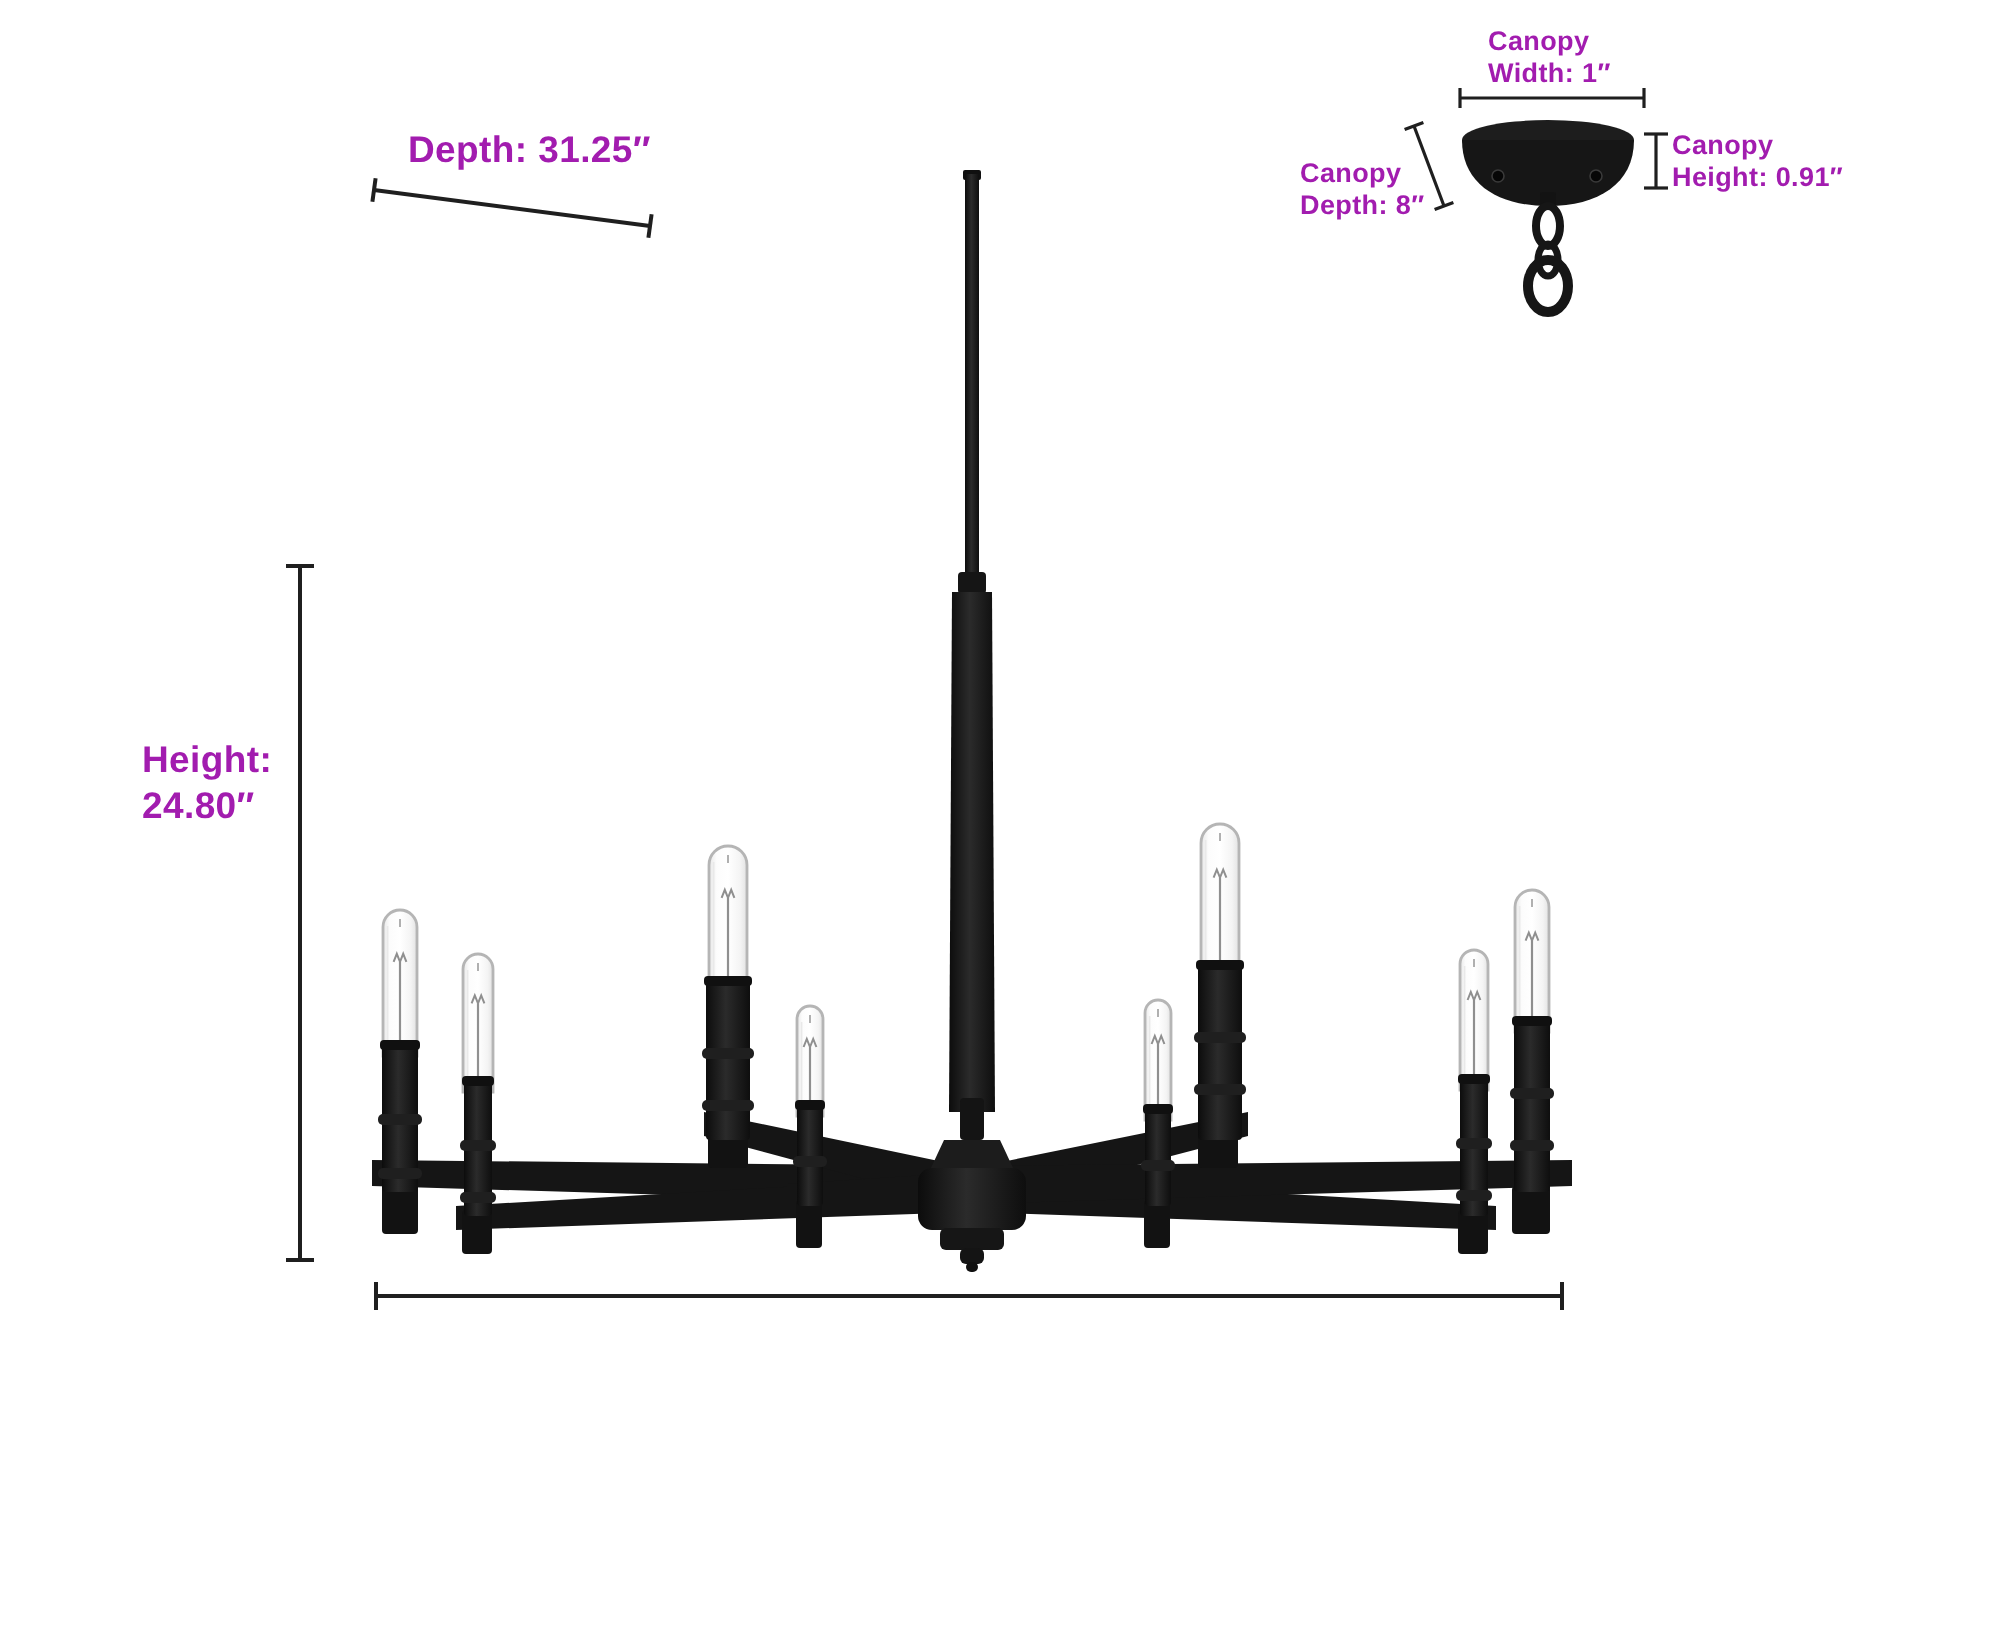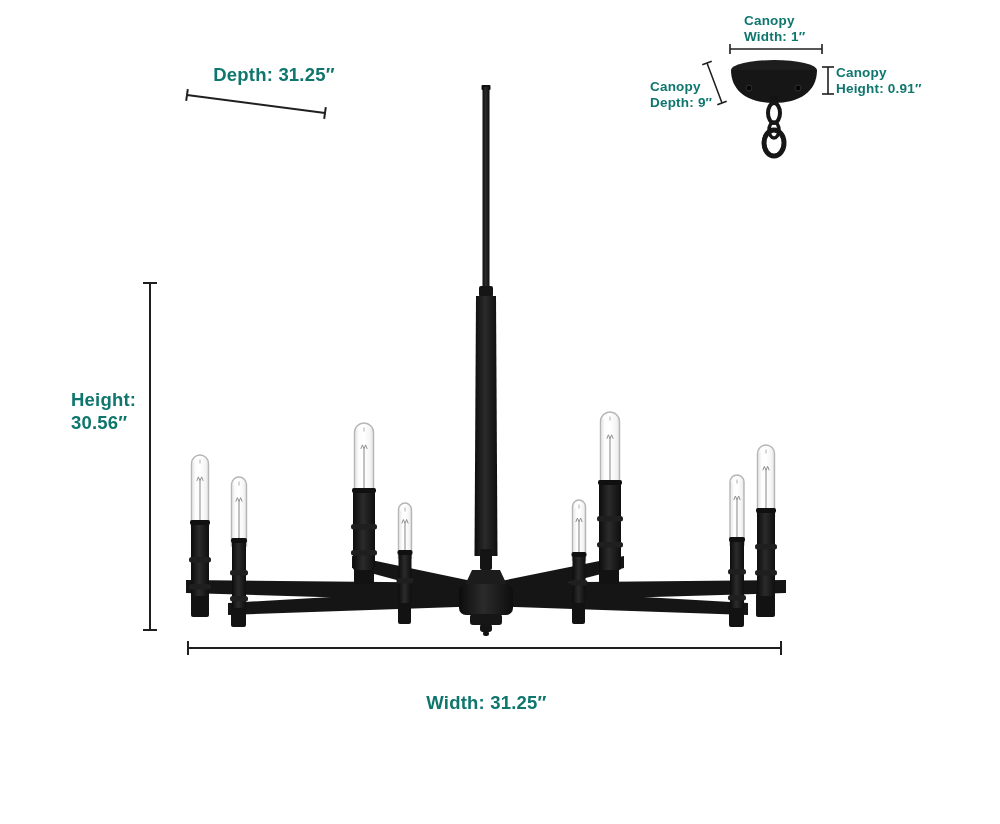--- a/index.html
+++ b/index.html
@@ -1,24 +1,24 @@
 <!DOCTYPE html>
 <html><head>
 <meta charset="utf-8">
 <style>
   html,body { margin:0; padding:0; background:#ffffff; }
   .stage {
     position:relative; width:1000px; height:824px; background:#ffffff;
     font-family:"Liberation Sans", sans-serif; overflow:hidden;
   }
   .stage svg { position:absolute; inset:0; }
-  .dim-label { position:absolute; color:#0f766e; font-weight:700; letter-spacing:.2px; }
+  .dim-label { position:absolute; color:#a21caf; font-weight:700; letter-spacing:.2px; }
   .lbl-lg { font-size:18.5px; line-height:1.22; }
   .lbl-sm { font-size:13.5px; line-height:1.18; }
-  .tc { text-align:center; }
+  .tc { text-align:left; }
 </style>
 </head>
 <body>
 
 <div class="stage">
 
   <svg width="1000" height="824" viewBox="0 0 1000 824">
     <defs>
       <linearGradient id="mv" x1="0" y1="0" x2="1" y2="0">
         <stop offset="0" stop-color="#0c0c0c"></stop>
@@ -223,34 +223,33 @@
         <rect x="770" y="96" width="8" height="9" rx="1.5" fill="#131313"></rect>
         <ellipse cx="774" cy="113" rx="6" ry="10" fill="none" stroke="#161616" stroke-width="4"></ellipse>
         <ellipse cx="774" cy="130" rx="5" ry="8" fill="none" stroke="#161616" stroke-width="3.5"></ellipse>
         <ellipse cx="774" cy="143" rx="10" ry="13" fill="none" stroke="#161616" stroke-width="5"></ellipse>
       </g>
     </g>
   </svg>
 
   <div class="dim-label lbl-lg tc" style="left:204px; top:64px; width:140px;">Depth: 31.25″</div>
 
-  <div class="dim-label lbl-lg" style="left:71px; top:389px;">
+  <div class="dim-label lbl-lg" style="left:71px; top:369px;">
     <div>Height:</div>
-    <div>30.56″</div>
-  </div>
-
-  <div class="dim-label lbl-lg tc" style="left:404px; top:692px; width:165px;">Width: 31.25″</div>
+    <div>24.80″</div>
+  </div>
+
 
   <div class="dim-label lbl-sm" style="left:744px; top:13px;">
     <div>Canopy</div>
     <div>Width: 1″</div>
   </div>
 
   <div class="dim-label lbl-sm" style="left:650px; top:79px;">
     <div>Canopy</div>
-    <div>Depth: 9″</div>
+    <div>Depth: 8″</div>
   </div>
 
   <div class="dim-label lbl-sm" style="left:836px; top:65px;">
     <div>Canopy</div>
     <div>Height: 0.91″</div>
   </div>
 </div>
 
 </body></html>

